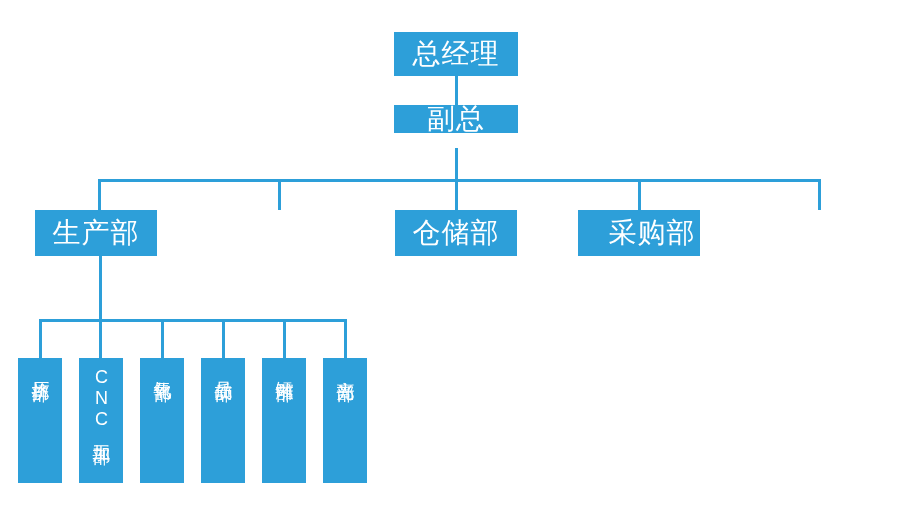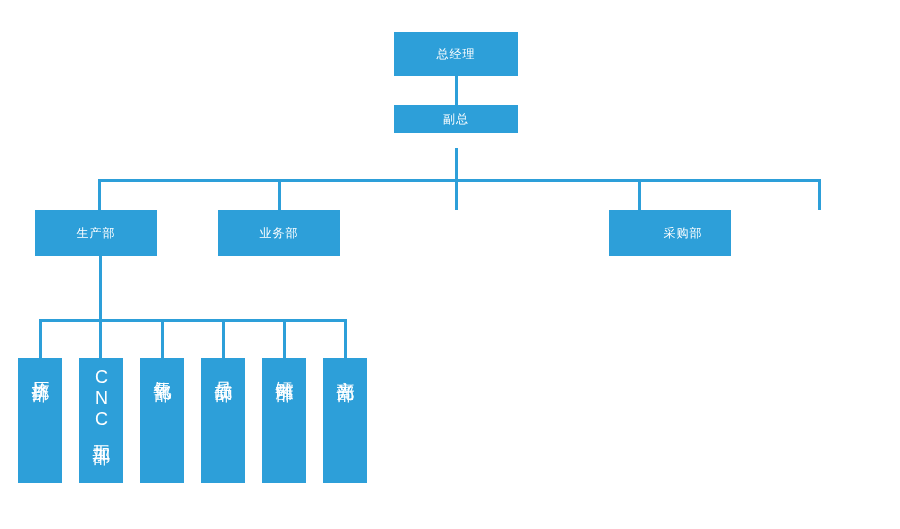--- a/index.html
+++ b/index.html
@@ -26,21 +26,21 @@
   }
 
   
   .hnode {
     position: absolute;
     background: var(--node-color);
     color: var(--node-text);
     display: flex;
     align-items: center;
     justify-content: center;
-    font-size: 12px;
+    font-size: 28px;
     letter-spacing: 1px;
     line-height: 1;
   }
   .lvl12 { left: 394px; width: 124px; height: 28px; }
   .lvl3  { top: 210px; width: 122px; height: 46px; }
 
   
   .vnode {
     position: absolute;
     top: 358px;
@@ -79,22 +79,22 @@
   <div class="line" style="left:160.5px; top:319px; width:3px; height:39px;"></div>
   <div class="line" style="left:221.5px; top:319px; width:3px; height:39px;"></div>
   <div class="line" style="left:282.5px; top:319px; width:3px; height:39px;"></div>
   <div class="line" style="left:343.5px; top:319px; width:3px; height:39px;"></div>
 
   <div class="hnode lvl12" style="top:32px; height:44px;">总经理</div>
 
   <div class="hnode lvl12" style="top:105px;">副总</div>
 
   <div class="hnode lvl3" style="left:35px;">生产部</div>
-  <div class="hnode lvl3" style="left:218px;">业务部</div>
-  <div class="hnode lvl3" style="left:609px;padding-left:26px;">采购部</div>
+  <div class="hnode lvl3" style="left:395px;">仓储部</div>
+  <div class="hnode lvl3" style="left:578px;padding-left:26px;">采购部</div>
 
   <div class="vnode" style="left:18px;">
     <span class="vtext">挤压部</span>
   </div>
   <div class="vnode" style="left:79px;">
     <span class="vtext">CNC加工部</span>
   </div>
   <div class="vnode" style="left:140px;">
     <span class="vtext">氧化部</span>
   </div>

